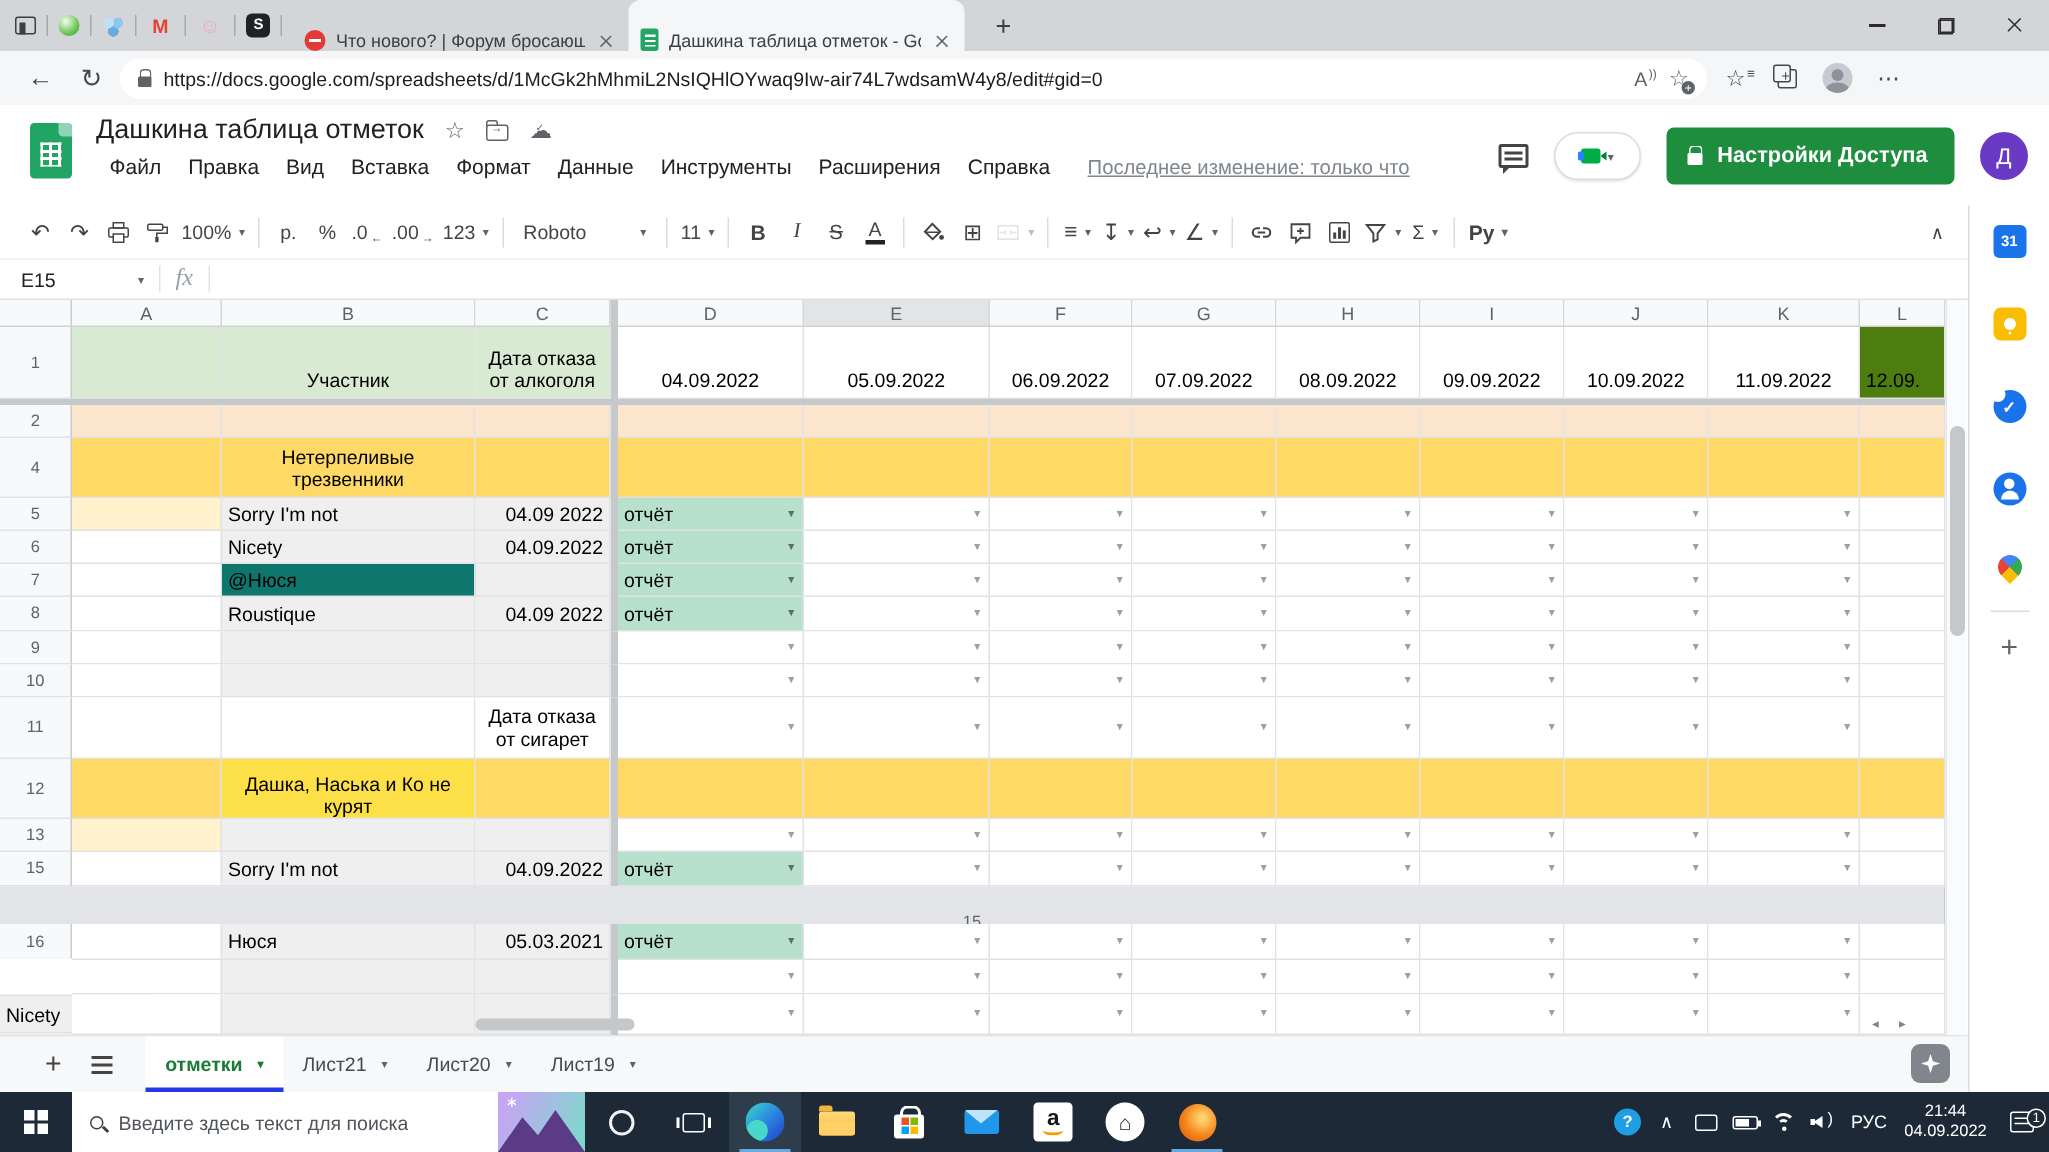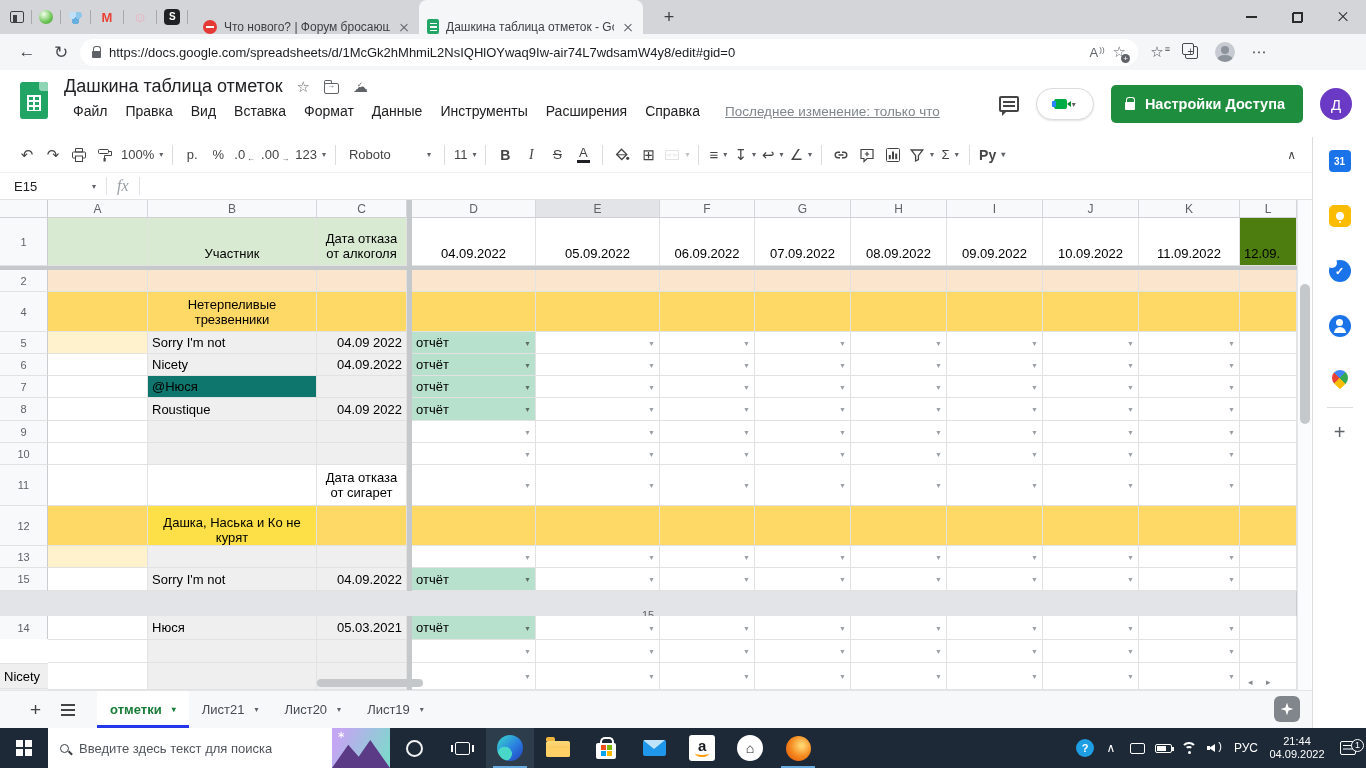--- a/index.html
+++ b/index.html
@@ -954,21 +954,21 @@
         </div>
         <div class="cell" style="width: 96px; background: rgb(255, 255, 255);">
           <span class="ddm">▼</span>
         </div>
         <div class="cell" style="width: 101px; background: rgb(255, 255, 255);">
           <span class="ddm">▼</span>
         </div>
         <div class="cell" style="width: 57px; background: rgb(255, 255, 255);"></div>
       </div>
       <div class="grow" style="height: 24px;">
-        <div class="gut">14</div>
+        <div class="gut">16</div>
         <div class="cell" style="width: 100px; background: rgb(255, 255, 255);"></div>
         <div class="cell" style="width: 169px; background: rgb(239, 239, 239);">
           <span class="tx">Нюся</span>
         </div>
         <div class="cell alr" style="width: 90px; background: rgb(239, 239, 239);">
           <span class="tx">05.03.2021</span>
         </div>
         <div class="fz"></div>
         <div class="cell" style="width: 124px; background: rgb(183, 225, 205);">
           <span class="tx" style="padding-right: 10px;">отчёт</span>

